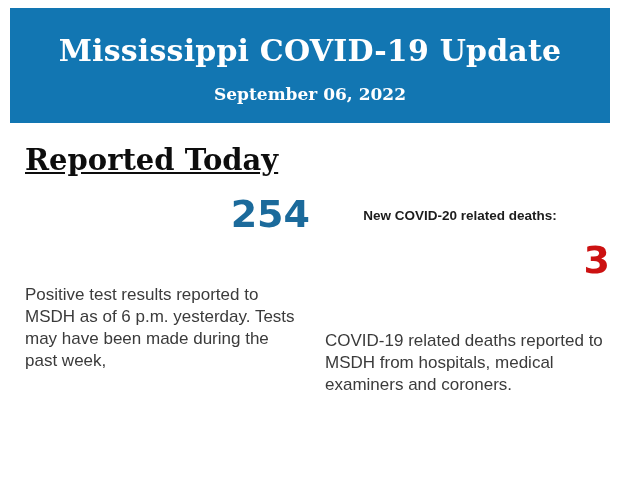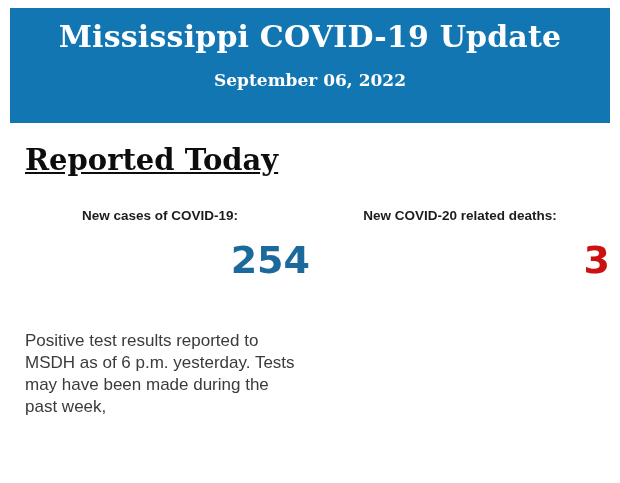--- a/index.html
+++ b/index.html
@@ -12,21 +12,21 @@
     font-family: "Liberation Sans", sans-serif;
     overflow: hidden;
   }
   .header {
     margin: 8px 10px 0 10px;
     width: 600px;
     height: 115px;
     background: #1276b2;
     color: #ffffff;
     text-align: center;
-    padding-top: 9px;
+    padding-top: 23px;
   }
   .header-title {
     font-family: "DejaVu Serif", serif;
     font-weight: bold;
     font-size: 30px;
     line-height: 40px;
     letter-spacing: 0.2px;
   }
   .header-date {
     margin-top: 12px;
@@ -84,25 +84,25 @@
   <div class="header" style="background: rgb(18, 118, 178);">
     <div class="header-title">Mississippi COVID-19 Update</div>
     <div class="header-date">September 06, 2022</div>
   </div>
 
   <h2 class="section-heading">Reported Today</h2>
 
   <div class="columns">
 
     <div class="stat-col">
-      <div class="stat-label">New cases of COVID-19:</div>
       <div class="stat-value" style="color: rgb(27, 106, 155);">254</div>
       <p class="stat-desc">Positive test results reported to MSDH as of 6 p.m. yesterday. Tests may have been made during the past week,</p>
     </div>
 
     <div class="stat-col">
       <div class="stat-label">New COVID-20 related deaths:</div>
       <div class="stat-value" style="color: rgb(204, 17, 17);">3</div>
+      <p class="stat-desc">COVID-19 related deaths reported to MSDH from hospitals, medical examiners and coroners.</p>
     </div>
 
   </div>
 
 </div>
 
 </body></html>

